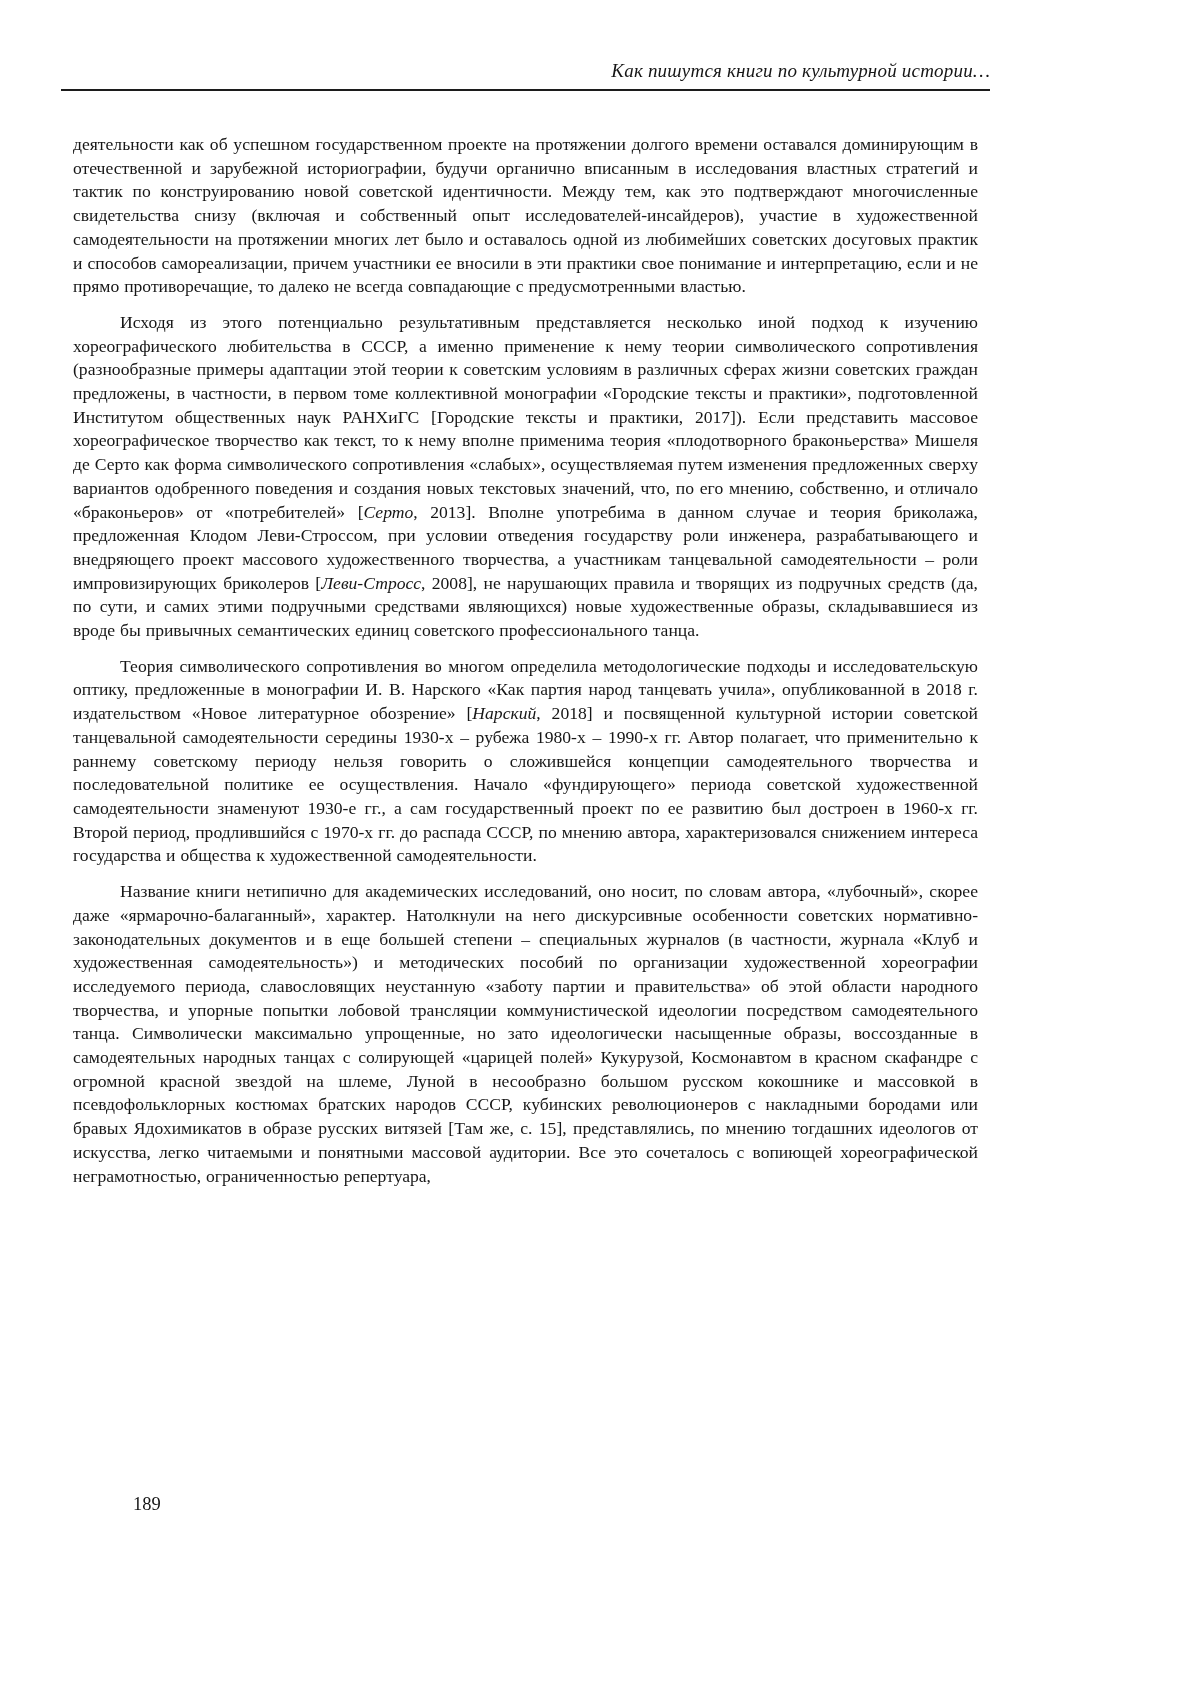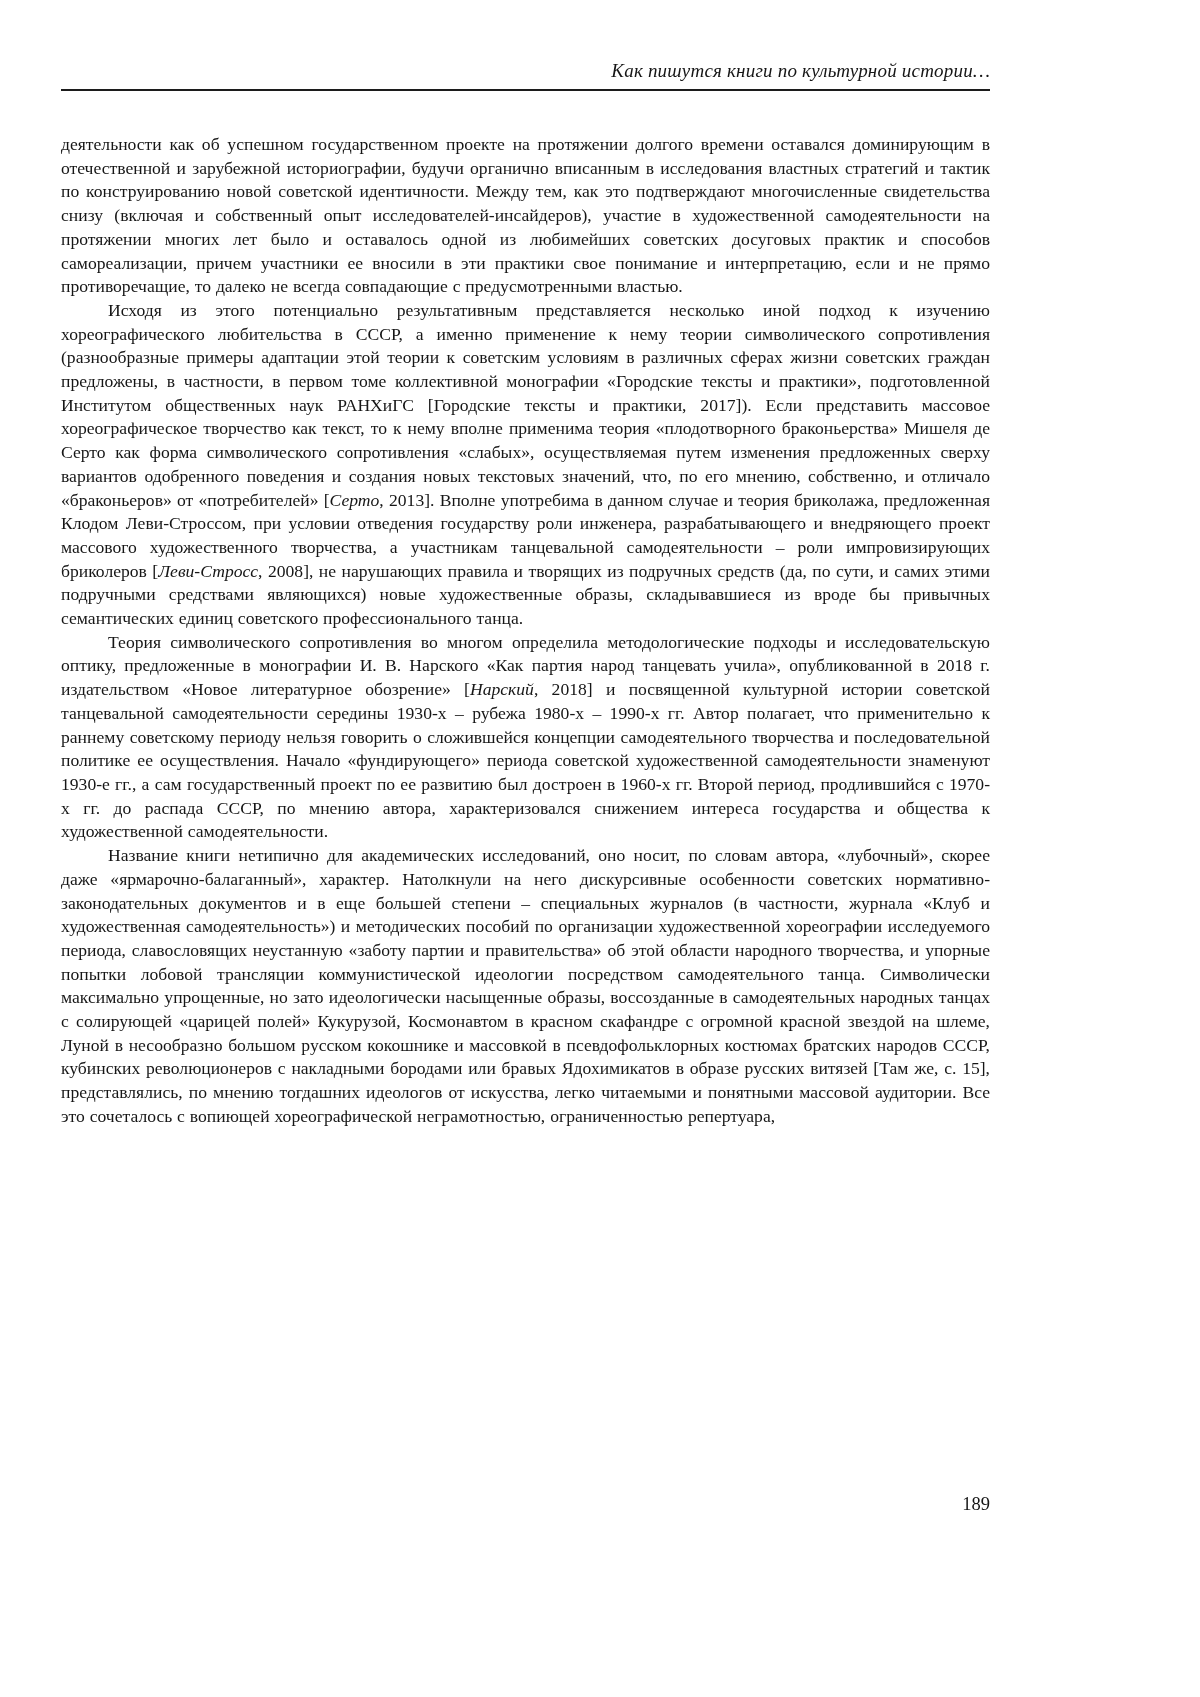--- a/index.html
+++ b/index.html
@@ -40,34 +40,34 @@
   .body-text {
     margin-top: 42px;
     font-size: 17.6px;
     line-height: 23.7px;
     text-align: justify;
     hyphens: auto;
     -webkit-hyphens: auto;
     word-spacing: 0.5px;
   }
   .para {
-    margin: 0;
+    margin: 12px;
     padding: 0;
   }
   .para.indent {
     text-indent: 47px;
   }
   .para em {
   }
   .page-number {
     position: absolute;
     top: 1494px;
     left: 133px;
     width: 857px;
-    text-align: right;
+    text-align: left;
     font-size: 18.5px;
     color: #161616;
   }
 </style>
 </head>
 <body>
 
 <div class="page">
   <header>
     <div class="running-head">Как пишутся книги по культурной истории…</div>

